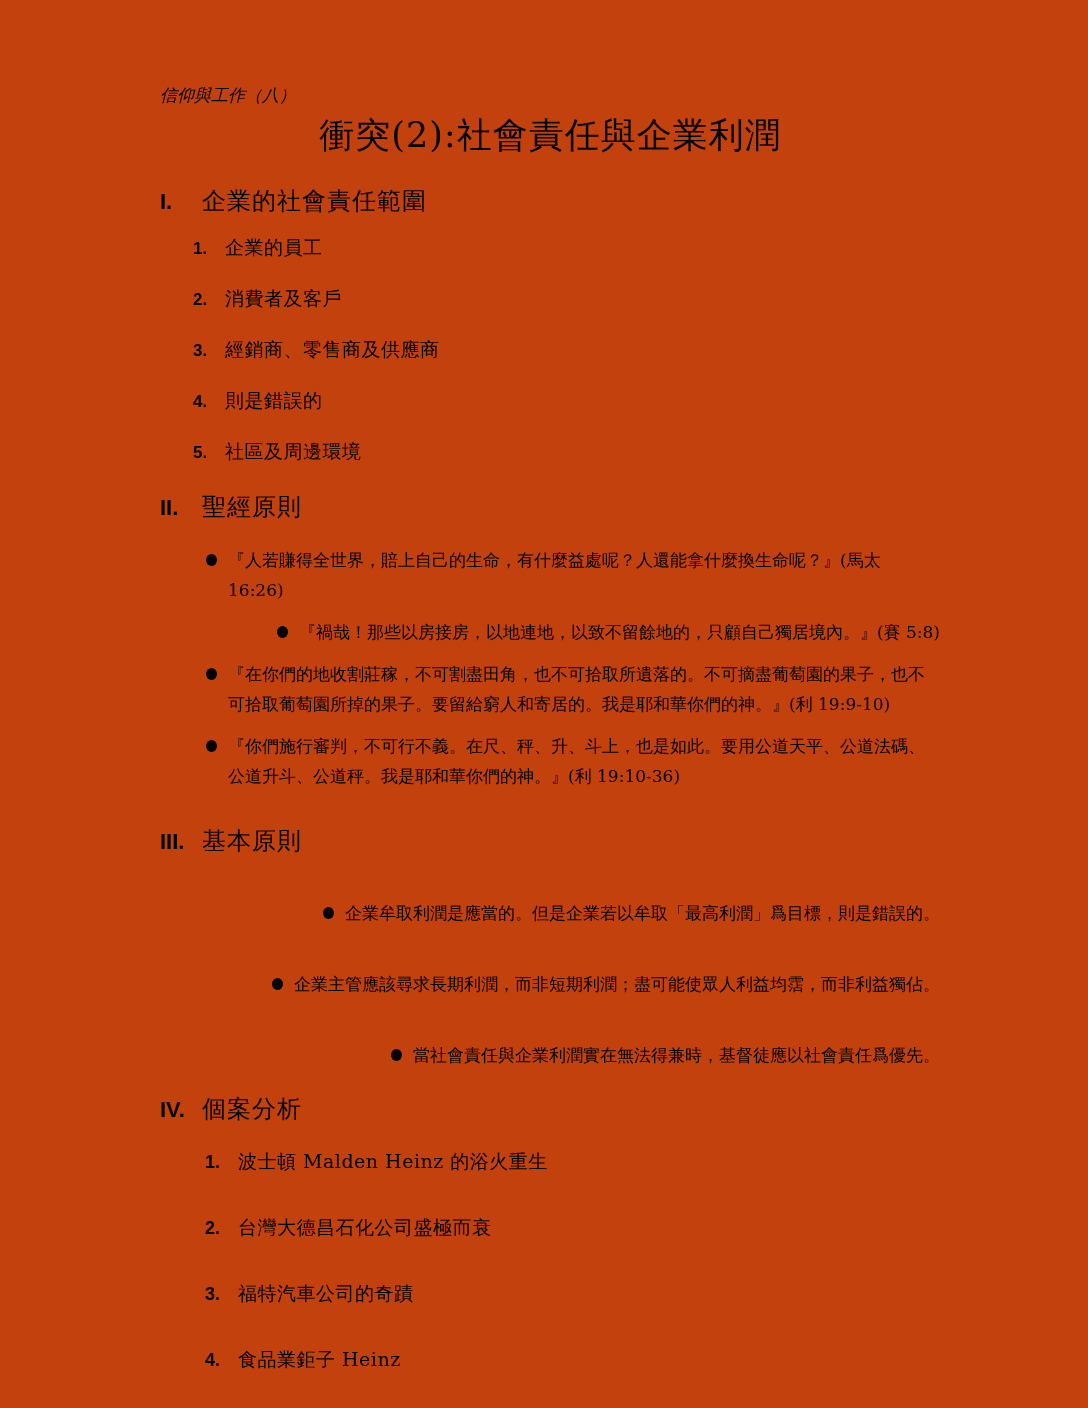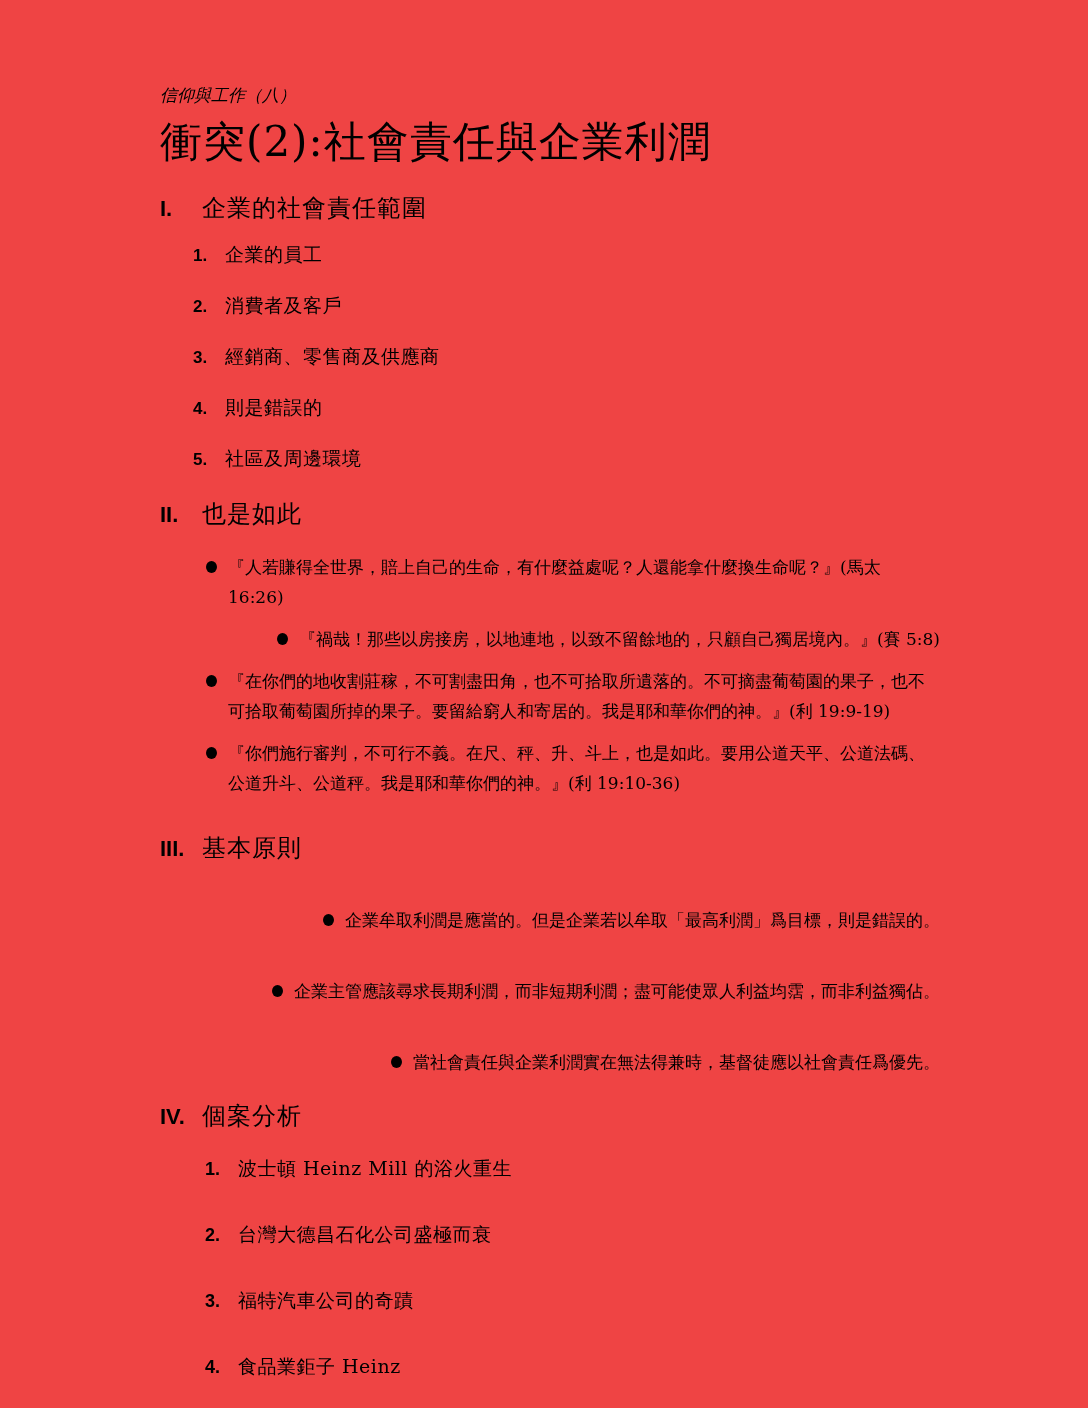--- a/index.html
+++ b/index.html
@@ -5,36 +5,37 @@
   html, body {
     margin: 0;
     padding: 0;
     background: #ffffff;
     color: #000000;
   }
   .page {
     position: relative;
     width: 1088px;
     height: 1408px;
-    background: #ef4444;
+    background: #c2410c;
     overflow: hidden;
     font-family: "DejaVu Serif", "Liberation Serif", serif;
   }
   .content {
     padding: 85px 148px 0 160px;
   }
   .doc-header {
     font-style: italic;
     font-size: 17px;
     line-height: 20px;
   }
   .doc-title {
-    font-size: 42px;
+    text-align: center;
+    font-size: 35px;
     line-height: 48px;
-    margin-top: 13px;
+    margin-top: 6px;
     letter-spacing: 1px;
     white-space: nowrap;
   }
   .section { margin: 0; }
   .sec-head {
     display: flex;
     align-items: baseline;
   }
   .sec-num {
     font-family: "Liberation Sans", "DejaVu Sans", sans-serif;
@@ -149,34 +150,34 @@
         <div class="num-item">
           <span class="item-num">5.</span>
           <span class="item-text">社區及周邊環境</span>
         </div>
       </div>
     </div>
 
     <div class="section sec-2">
       <div class="sec-head">
         <span class="sec-num">II.</span>
-        <span class="sec-title">也是如此</span>
+        <span class="sec-title">聖經原則</span>
       </div>
       <div class="bullet-list">
         <div class="bullet">
           <span class="dot"></span>
           <span class="bullet-text">『人若賺得全世界，賠上自己的生命，有什麼益處呢？人還能拿什麼換生命呢？』(馬太 16:26)</span>
         </div>
         <div class="bullet">
           <span class="dot"></span>
           <span class="bullet-text">『禍哉！那些以房接房，以地連地，以致不留餘地的，只顧自己獨居境內。』(賽 5:8)</span>
         </div>
         <div class="bullet">
           <span class="dot"></span>
-          <span class="bullet-text">『在你們的地收割莊稼，不可割盡田角，也不可拾取所遺落的。不可摘盡葡萄園的果子，也不可拾取葡萄園所掉的果子。要留給窮人和寄居的。我是耶和華你們的神。』(利 19:9-19)</span>
+          <span class="bullet-text">『在你們的地收割莊稼，不可割盡田角，也不可拾取所遺落的。不可摘盡葡萄園的果子，也不可拾取葡萄園所掉的果子。要留給窮人和寄居的。我是耶和華你們的神。』(利 19:9-10)</span>
         </div>
         <div class="bullet">
           <span class="dot"></span>
           <span class="bullet-text">『你們施行審判，不可行不義。在尺、秤、升、斗上，也是如此。要用公道天平、公道法碼、公道升斗、公道秤。我是耶和華你們的神。』(利 19:10-36)</span>
         </div>
       </div>
     </div>
 
     <div class="section sec-3">
       <div class="sec-head">
@@ -200,21 +201,21 @@
     </div>
 
     <div class="section sec-4">
       <div class="sec-head">
         <span class="sec-num">IV.</span>
         <span class="sec-title">個案分析</span>
       </div>
       <div class="case-list">
         <div class="case-item">
           <span class="item-num">1.</span>
-          <span class="item-text">波士頓 Heinz Mill 的浴火重生</span>
+          <span class="item-text">波士頓 Malden Heinz 的浴火重生</span>
         </div>
         <div class="case-item">
           <span class="item-num">2.</span>
           <span class="item-text">台灣大德昌石化公司盛極而衰</span>
         </div>
         <div class="case-item">
           <span class="item-num">3.</span>
           <span class="item-text">福特汽車公司的奇蹟</span>
         </div>
         <div class="case-item">

